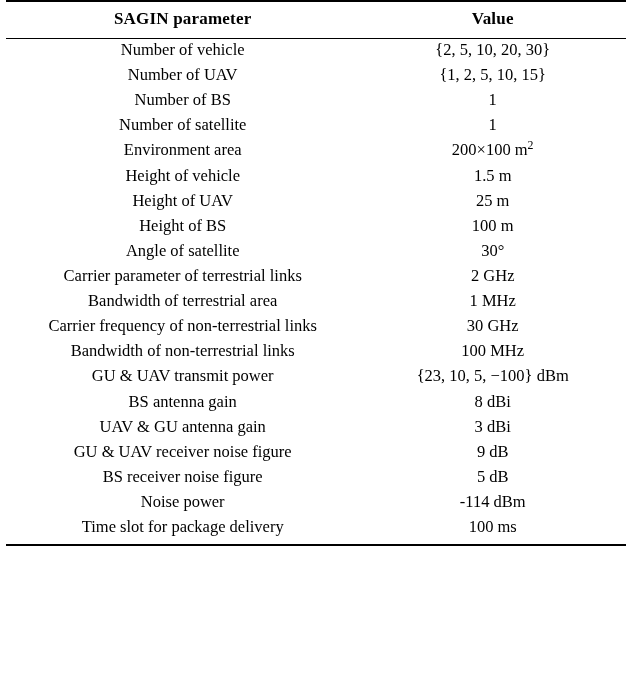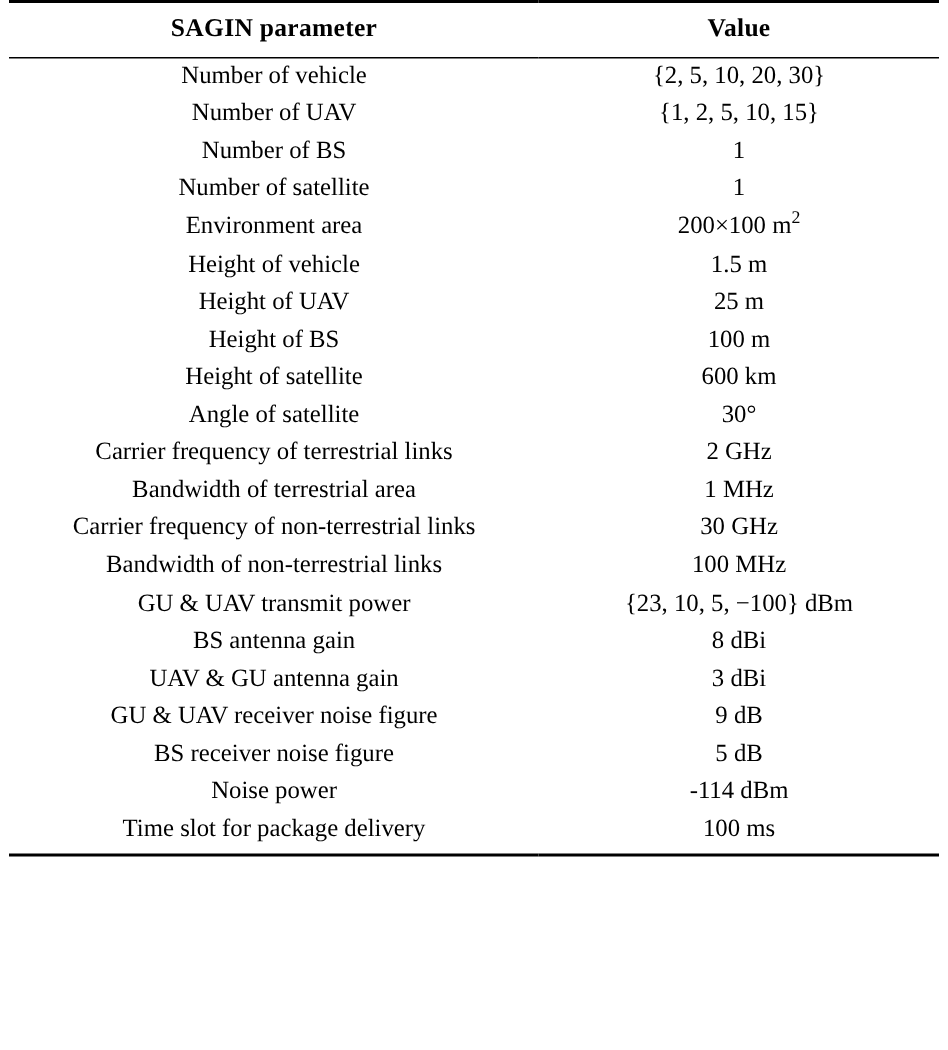--- a/index.html
+++ b/index.html
@@ -92,29 +92,25 @@
         </tr>
         <tr>
           <td class="col-param">Height of UAV</td>
           <td class="col-value">25 m</td>
         </tr>
         <tr>
           <td class="col-param">Height of BS</td>
           <td class="col-value">100 m</td>
         </tr>
         <tr>
-          <td class="col-param">Height of satellite</td>
-          <td class="col-value">600 km</td>
-        </tr>
-        <tr>
           <td class="col-param">Angle of satellite</td>
           <td class="col-value">30°</td>
         </tr>
         <tr>
-          <td class="col-param">Carrier frequency of terrestrial links</td>
+          <td class="col-param">Carrier parameter of terrestrial links</td>
           <td class="col-value">2 GHz</td>
         </tr>
         <tr>
           <td class="col-param">Bandwidth of terrestrial area</td>
           <td class="col-value">1 MHz</td>
         </tr>
         <tr>
           <td class="col-param">Carrier frequency of non-terrestrial links</td>
           <td class="col-value">30 GHz</td>
         </tr>

